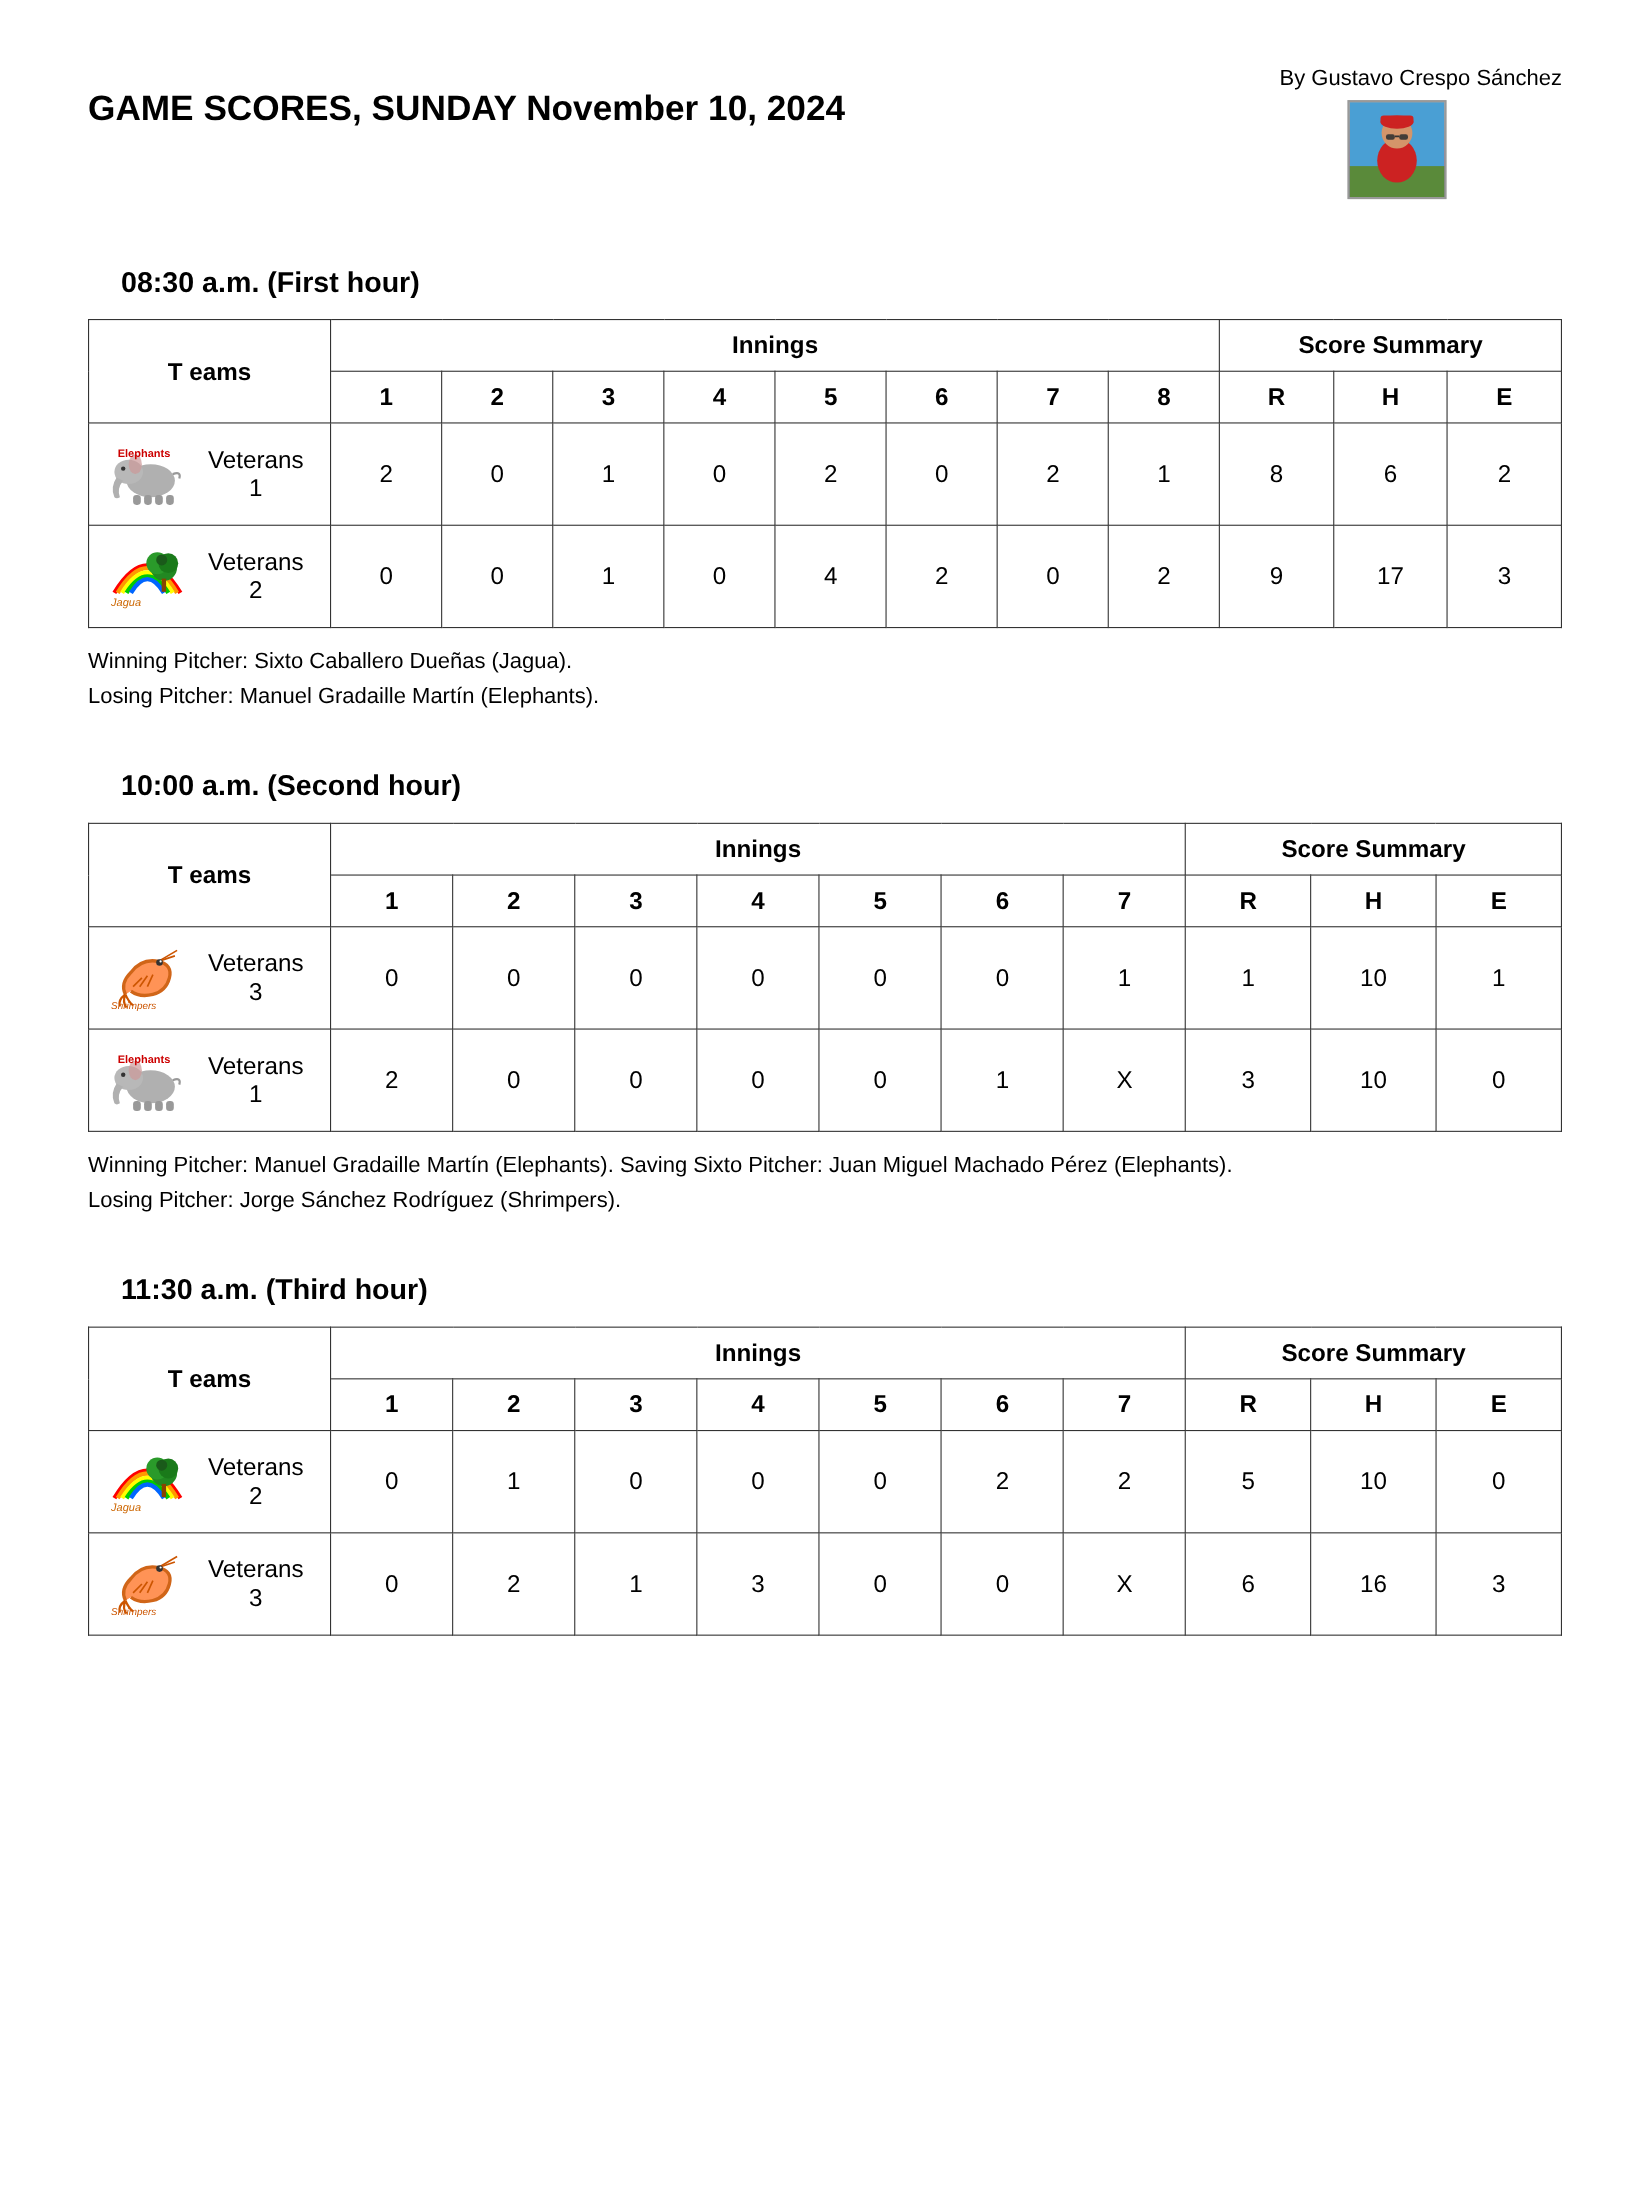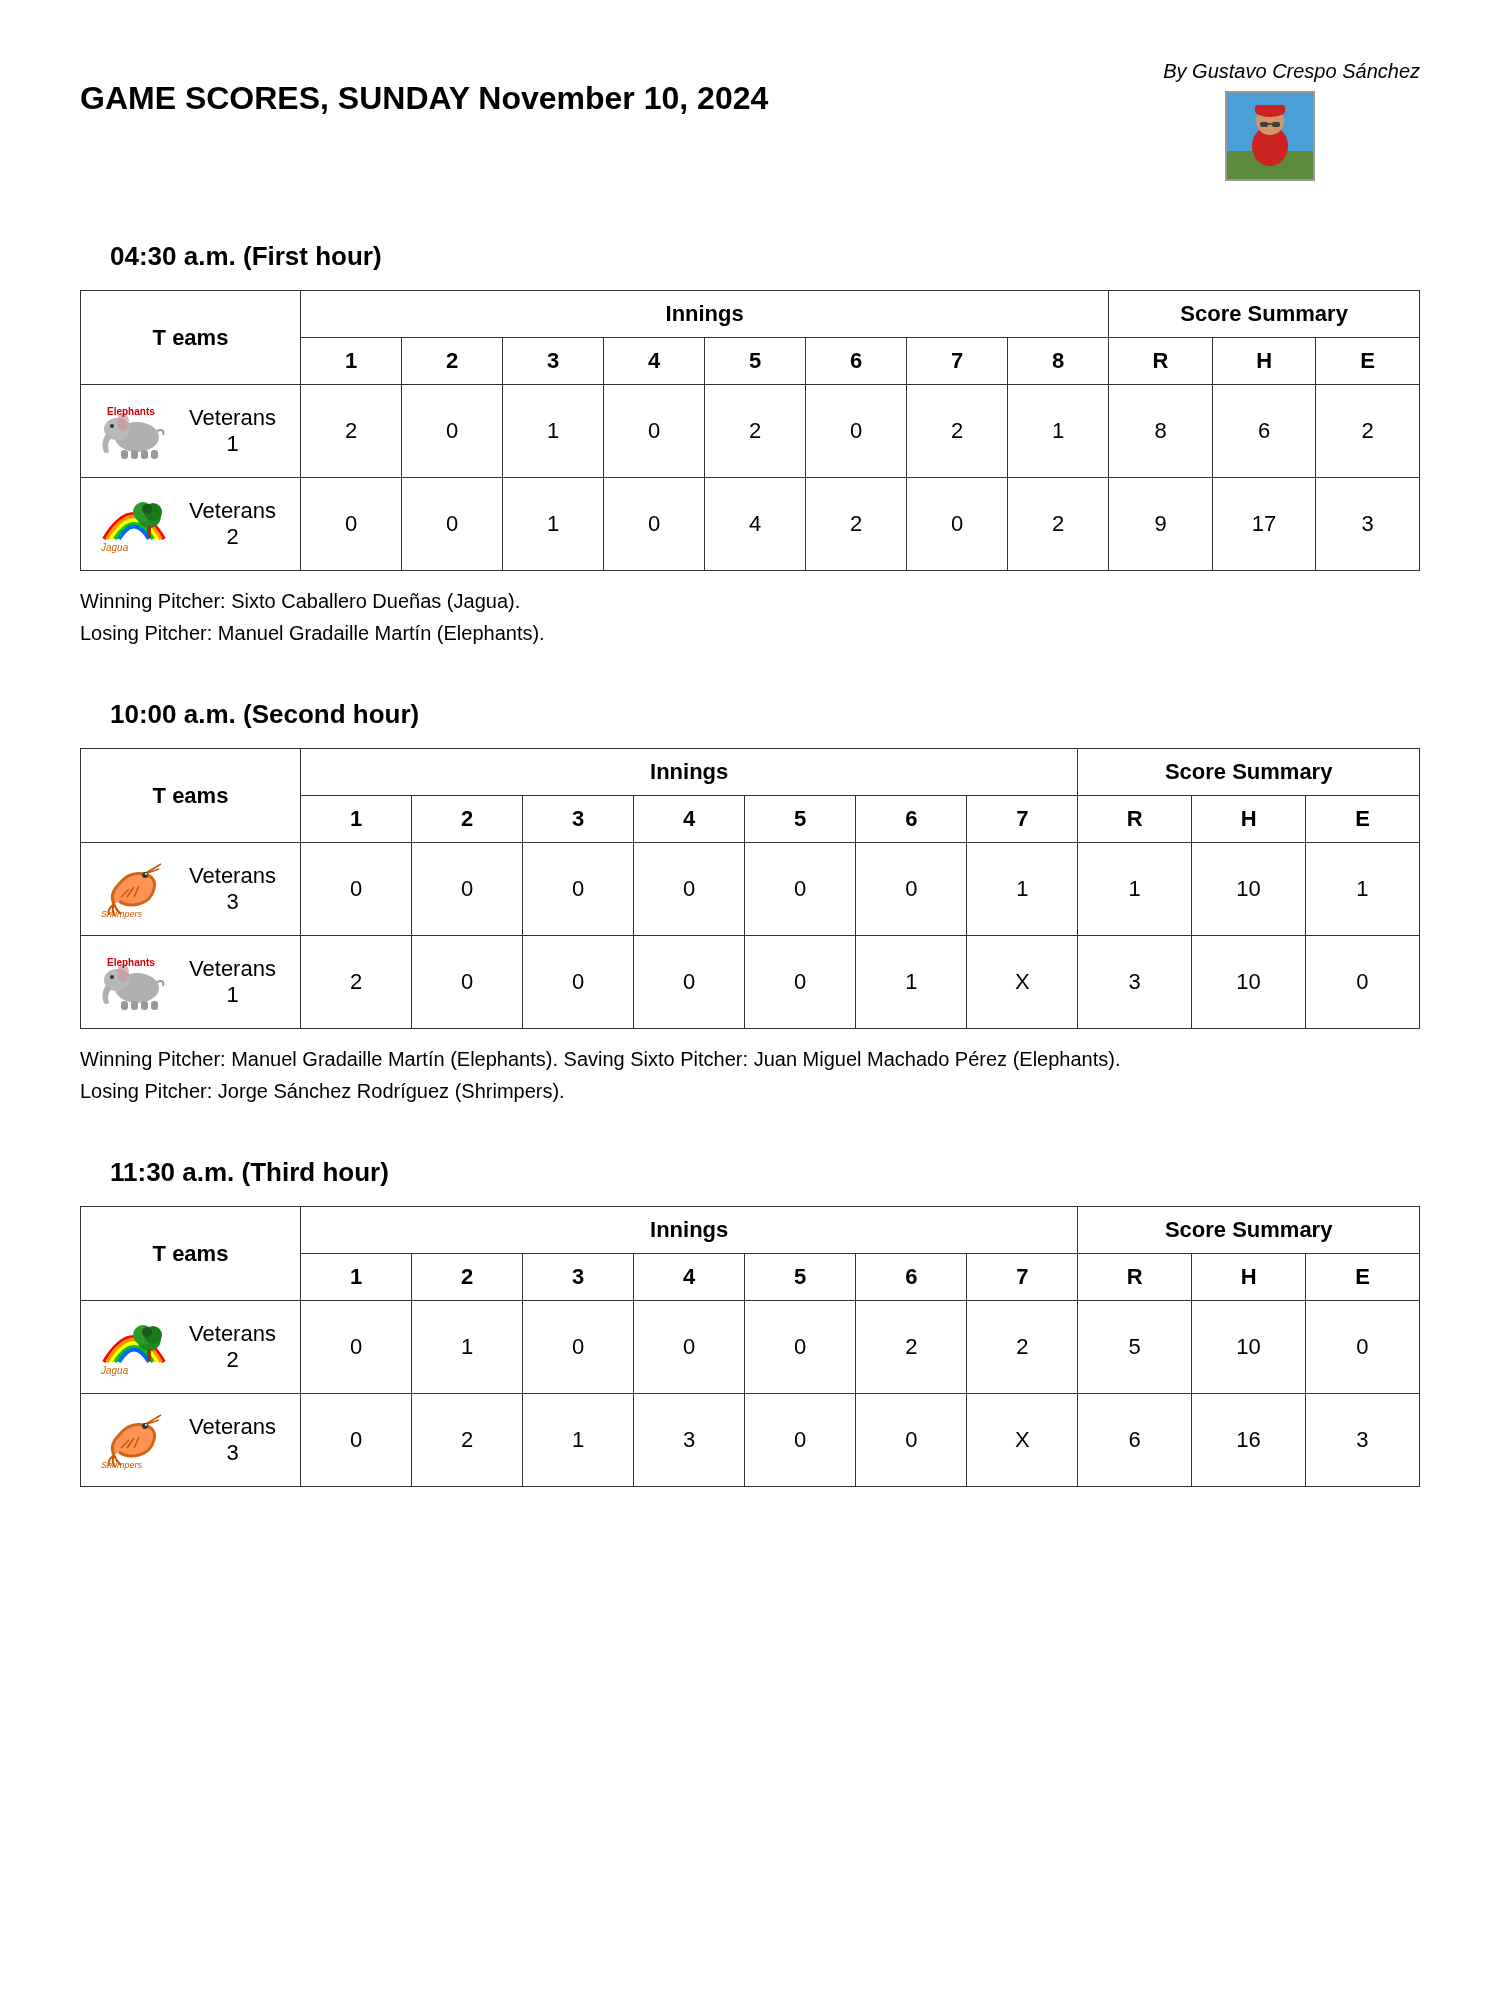--- a/index.html
+++ b/index.html
@@ -23,21 +23,20 @@
       margin-top: 20px;
       text-align: right;
     }
     .header-right {
       display: flex;
       flex-direction: column;
       align-items: center;
       gap: 8px;
     }
     .author-name {
-      font-style: italic;
       font-size: 20px;
       margin-left: 44px;
     }
     .author-photo {
       width: 90px;
       height: 90px;
       background: #ccc;
       border: 2px solid #999;
       display: flex;
       align-items: center;
@@ -144,21 +143,21 @@
             <rect x="47" y="31" width="8" height="5" rx="2" fill="#333" opacity="0.9"></rect>
             <line x1="43" y1="33" x2="47" y2="33" stroke="#333" stroke-width="1.5"></line>
           </svg>
         </div>
       </div>
     </div>
   </div>
 
   <div id="games-container">
       <div class="game-section">
-        <div class="time-header">04:30 a.m. (First hour)</div>
+        <div class="time-header">08:30 a.m. (First hour)</div>
         <table class="score-table" border="1">
           <thead>
             <tr>
               <th rowspan="2" class="team-col">T eams</th>
               <th colspan="8">Innings</th>
               <th colspan="3">Score Summary</th>
             </tr>
             <tr>
               <th>1</th>
               <th>2</th>

